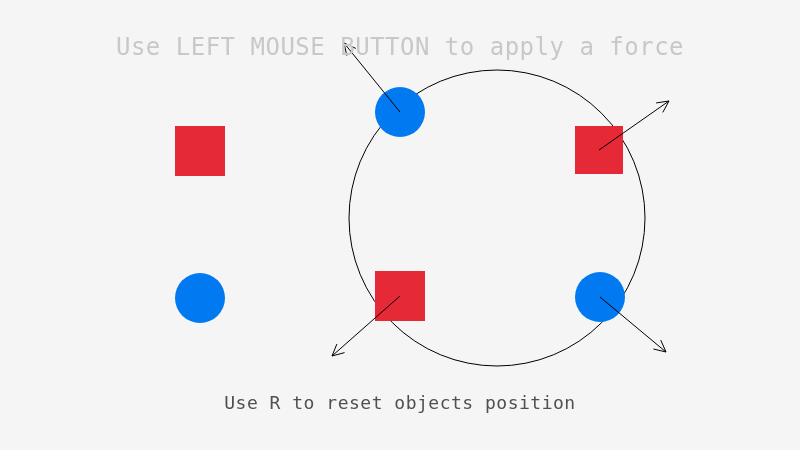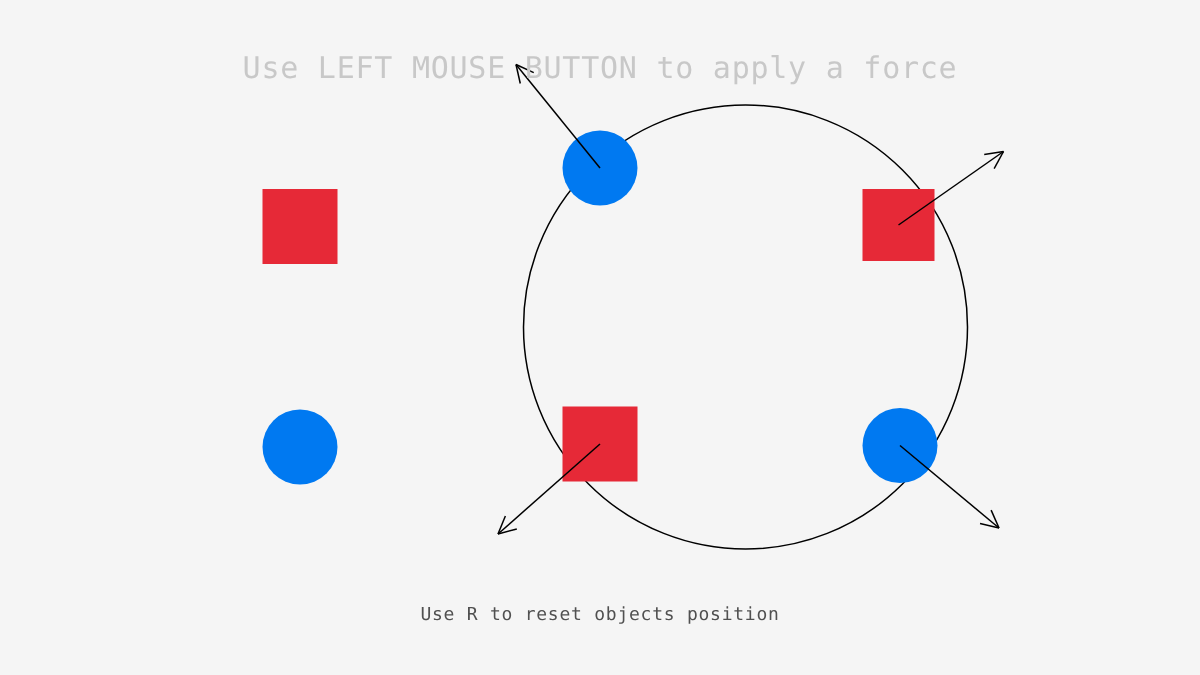--- a/index.html
+++ b/index.html
@@ -25,26 +25,25 @@
     position: absolute;
     left: 0;
     width: 100%;
     text-align: center;
     letter-spacing: 0.5px;
     user-select: none;
     white-space: nowrap;
   }
   .instruction.top {
     top: 33px;
-    font-size: 20px;
+    font-size: 24px;
   }
   .instruction.bottom {
     top: 392px;
-    font-size: 12px;
-    margin-top: 10px;
+    font-size: 18px;
   }
 </style>
 </head>
 <body>
 
 <div id="stage" style="background: rgb(245, 245, 245);">
   <svg id="scene-svg" viewBox="0 0 800 450" xmlns="http://www.w3.org/2000/svg">
       <circle cx="497" cy="218" r="148" fill="none" stroke="#000000" stroke-width="1"></circle>
       <rect x="175" y="126" width="50" height="50" fill="#e62937"></rect>
       <rect x="575" y="126" width="48" height="48" fill="#e62937"></rect>

